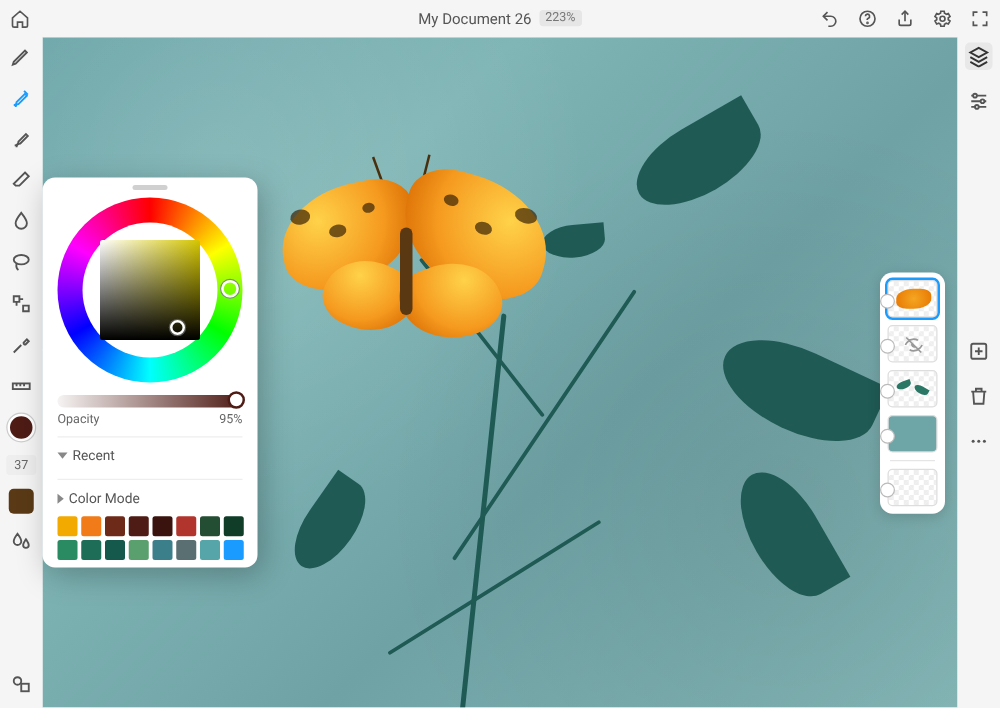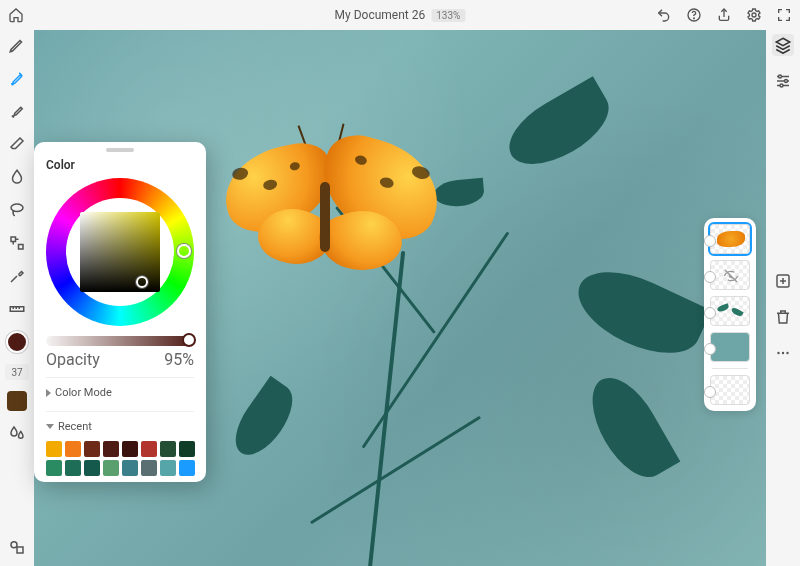--- a/index.html
+++ b/index.html
@@ -1,18 +1,18 @@
 <!DOCTYPE html>
 <html><head>
 <meta charset="utf-8">
 <style>
   * { box-sizing: border-box; margin: 0; padding: 0; font-family: -apple-system, "Segoe UI", Roboto, sans-serif; }
   body { width: 800px; height: 566px; background: #f5f5f5; overflow: hidden; position: relative; }
   .topbar { height: 30px; display: flex; align-items: center; padding: 0 8px; background: #f5f5f5; }
-  .topbar .center { position:absolute; left:50%; transform:translateX(-50%); display:flex; align-items:flex-end; gap:6px; font-size:12px; color:#555; }
+  .topbar .center { position:absolute; left:50%; transform:translateX(-50%); display:flex; align-items:flex-start; gap:6px; font-size:12px; color:#555; }
   .topbar .zoom-badge { background:#e6e6e6; border-radius:3px; padding:1px 5px; font-size:10px; color:#777; }
   .topbar .right { margin-left:auto; display:flex; align-items:center; gap:14px; color:#666; }
   .topbar .ico { width:16px; height:16px; display:inline-flex; align-items:center; justify-content:center; }
   .left-rail { position:absolute; left:0; top:30px; bottom:0; width:34px; background:#f5f5f5; display:flex; flex-direction:column; align-items:center; padding-top:4px; gap:11px; }
   .tool { width:22px; height:22px; display:flex; align-items:center; justify-content:center; color:#555; cursor:pointer; border-radius:4px; }
   .tool.active { color:#1a9bff; }
   .color-swatch { width:22px; height:22px; border-radius:50%; border:2px solid #fff; box-shadow:0 0 0 1px #ccc; }
   .size-badge { width:24px; height:16px; font-size:10px; background:#eee; border-radius:3px; display:flex; align-items:center; justify-content:center; color:#666;}
   .square-swatch { width:20px; height:20px; border-radius:4px; }
   .canvas { position:absolute; left:34px; right:34px; top:30px; bottom:0; background: linear-gradient(135deg, #6ba5a8 0%, #7fb5b5 30%, #6fa2a5 60%, #86b8b8 100%); overflow:hidden; }
@@ -41,41 +41,41 @@
   .wheel-wrap { width:148px; height:148px; position:relative; margin:0 auto;}
   .wheel { width:148px; height:148px; border-radius:50%; background: conic-gradient(red, #ff8000, yellow, #80ff00, lime, #00ff80, cyan, #0080ff, blue, #8000ff, magenta, #ff0080, red);}
   .wheel-mask { position:absolute; left:20px; top:20px; width:108px; height:108px; border-radius:50%; background:#fff;}
   .sv-box { position:absolute; left:34px; top:34px; width:80px; height:80px; border-radius:2px;
     background: linear-gradient(to top, #000, transparent), linear-gradient(to right, #fff, #d4c500); }
   .hue-cursor { position:absolute; width:14px; height:14px; border:2px solid #fff; border-radius:50%; box-shadow:0 0 0 1px #888; }
   .sv-cursor { position:absolute; width:12px; height:12px; border:2px solid #fff; border-radius:50%; box-shadow:0 0 0 1px #555;}
   .opacity-row { margin-top:10px; }
   .opacity-slider { height:10px; border-radius:5px; background:linear-gradient(to right, rgba(78,27,21,0.05), #4e1b15); position:relative;}
   .opacity-thumb { position:absolute; right:-2px; top:-3px; width:14px; height:14px; background:#fff; border:2px solid #4e1b15; border-radius:50%;}
-  .opacity-labels { display:flex; justify-content:space-between; font-size:16px; color:#666; margin-top:4px;}
+  .opacity-labels { display:flex; justify-content:space-between; font-size:10px; color:#666; margin-top:4px;}
   .cp-section { font-size:11px; color:#555; padding:8px 0 4px 0; display:flex; align-items:center; gap:4px; border-top:1px solid #eee; margin-top:8px;}
   .chevron { display:inline-block; width:0; height:0; border-style:solid;}
   .chevron.right { border-width:4px 0 4px 5px; border-color:transparent transparent transparent #888;}
   .chevron.down { border-width:5px 4px 0 4px; border-color:#888 transparent transparent transparent;}
   .recent-grid { display:grid; grid-template-columns:repeat(8, 16px); gap:3px; margin-top:4px;}
   .recent-grid .c { width:16px; height:16px; border-radius:2px;}
   svg { display:block; }
 </style>
 </head>
 <body>
 
 <div class="topbar">
   <span class="ico tool">
     <svg viewBox="0 0 24 24" width="16" height="16" fill="none" stroke="#555" stroke-width="2">
         <path d="M3 11l9-8 9 8v9a2 2 0 0 1-2 2h-4v-6h-6v6H5a2 2 0 0 1-2-2z"></path>
       </svg>
   </span>
   <div class="center">
     <span>My Document 26</span>
-    <span class="zoom-badge">133%</span>
+    <span class="zoom-badge">223%</span>
   </div>
   <div class="right">
     <span class="ico tool">
         <svg viewBox="0 0 24 24" width="16" height="16" fill="none" stroke="#555" stroke-width="2">
           <path d="M9 14l-5-5 5-5"></path>
           <path d="M4 9h9a6 6 0 0 1 0 12h-3"></path>
         </svg>
       </span>
     <span class="ico tool">
         <svg viewBox="0 0 24 24" width="16" height="16" fill="none" stroke="#555" stroke-width="2">
@@ -196,44 +196,43 @@
   <span class="tool" style="margin-top:auto; margin-bottom:8px;">
       <svg width="18" height="18" viewBox="0 0 24 24" fill="none" stroke="#555" stroke-width="2">
         <circle cx="8" cy="9" r="4"></circle>
         <rect x="12" y="12" width="8" height="8"></rect>
       </svg>
     </span>
 </div>
 
 <div class="color-popover">
   <div class="cp-handle"></div>
-  <div class="cp-title">Color</div>
   <div class="wheel-wrap">
     <div class="wheel"></div>
     <div class="wheel-mask"></div>
     <div class="sv-box"></div>
     <div class="hue-cursor" style="right:3px; top:66px;"></div>
     <div class="sv-cursor" style="left:90px; top:98px;"></div>
   </div>
   <div class="opacity-row">
     <div class="opacity-slider">
       <div class="opacity-thumb"></div>
     </div>
     <div class="opacity-labels">
       <span>Opacity</span>
       <span>95%</span>
     </div>
   </div>
+  <div class="cp-section" style="border-top:1px solid #eee;">
+    <span class="chevron down"></span>
+    <span>Recent</span>
+  </div>
   <div class="cp-section">
     <span class="chevron right"></span>
     <span>Color Mode</span>
-  </div>
-  <div class="cp-section" style="border-top:1px solid #eee;">
-    <span class="chevron down"></span>
-    <span>Recent</span>
   </div>
   <div class="recent-grid" id="recent-grid">
       <div class="c" style="background: rgb(242, 169, 0);"></div>
       <div class="c" style="background: rgb(240, 123, 24);"></div>
       <div class="c" style="background: rgb(110, 42, 25);"></div>
       <div class="c" style="background: rgb(78, 27, 21);"></div>
       <div class="c" style="background: rgb(58, 19, 14);"></div>
       <div class="c" style="background: rgb(178, 53, 45);"></div>
       <div class="c" style="background: rgb(36, 78, 51);"></div>
       <div class="c" style="background: rgb(15, 61, 40);"></div>

